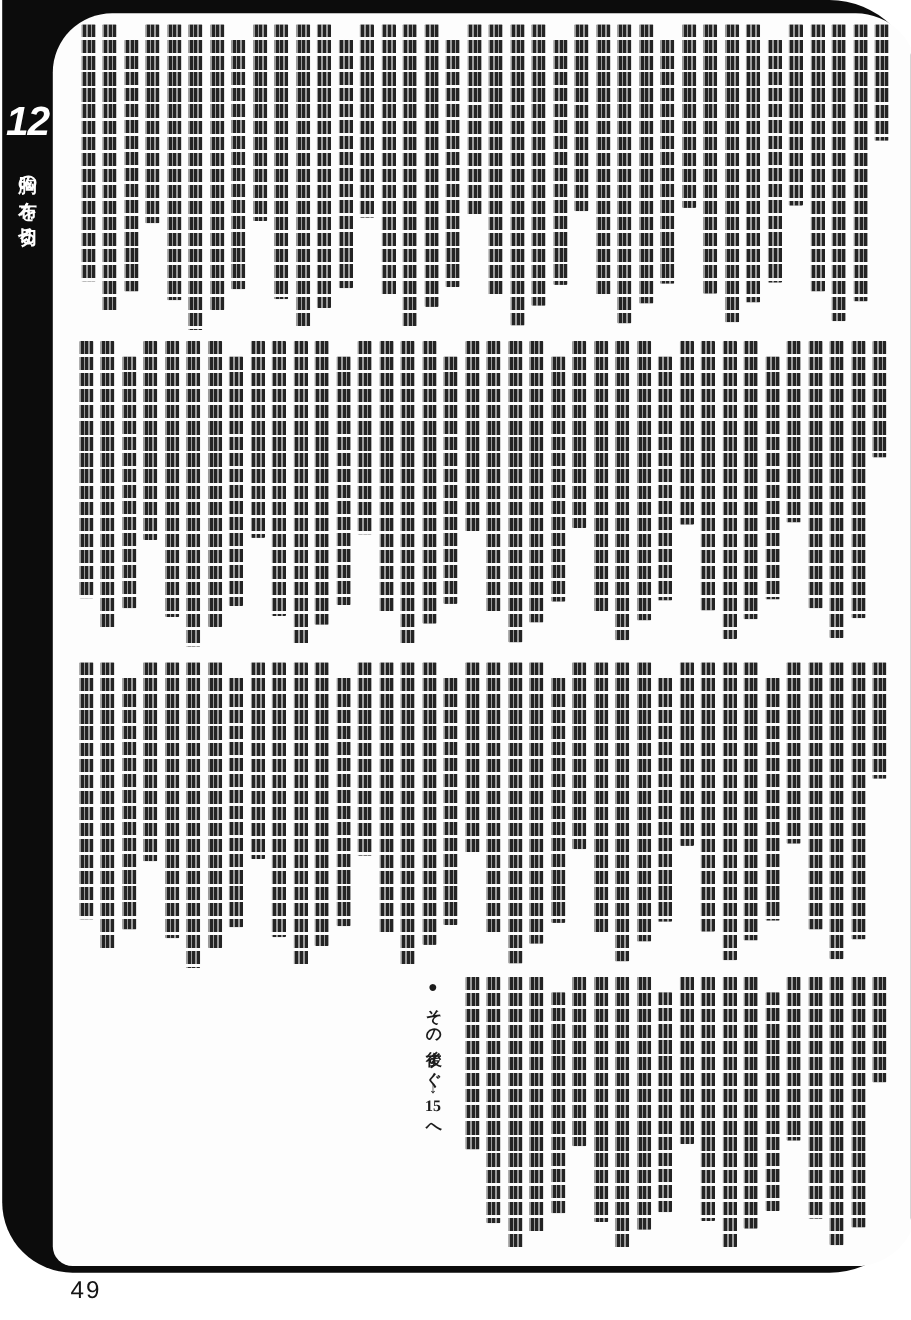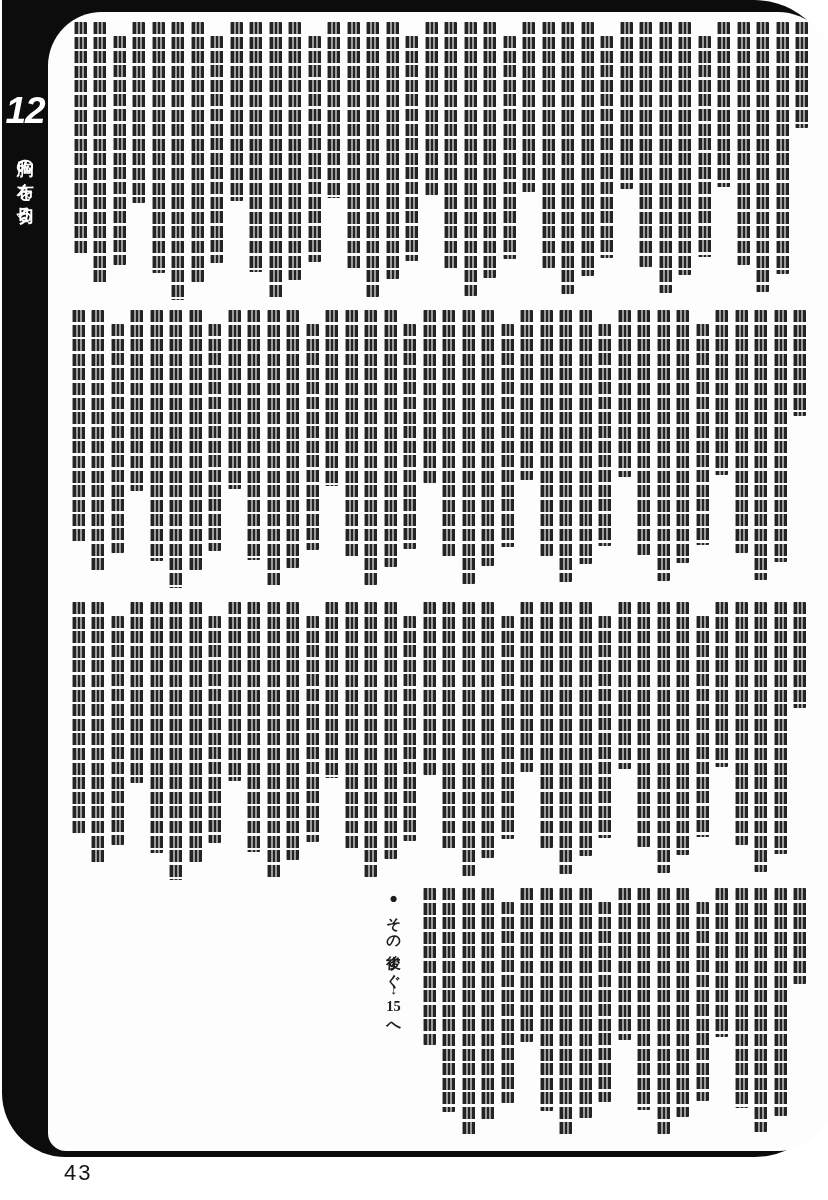--- a/index.html
+++ b/index.html
@@ -220,13 +220,13 @@
     <div class="rcol" style="height: 232px;"></div>
     <div class="rcol" style="height: 248px;"></div>
     <div class="rcol" style="height: 224px;"></div>
     <div class="rcol" style="height: 157px;"></div>
   </div>
 
 <div class="nav-note">
   <span>●その後すぐ</span><span>↓</span><span class="tcy">15</span><span>へ</span>
 </div>
 
-<div class="page-number">43</div>
+<div class="page-number">49</div>
 
 </body></html>

